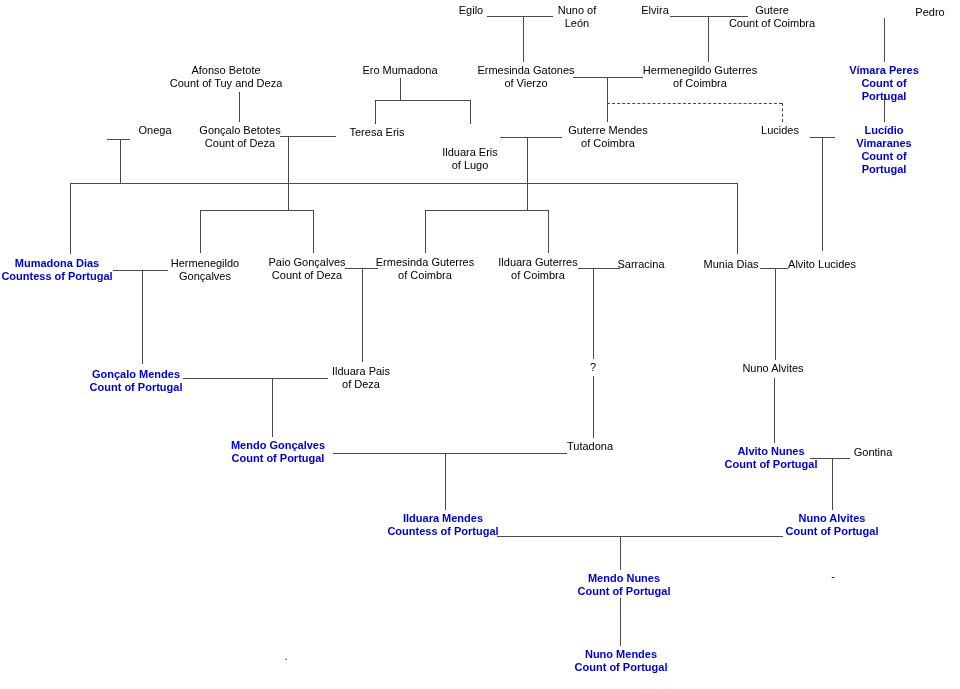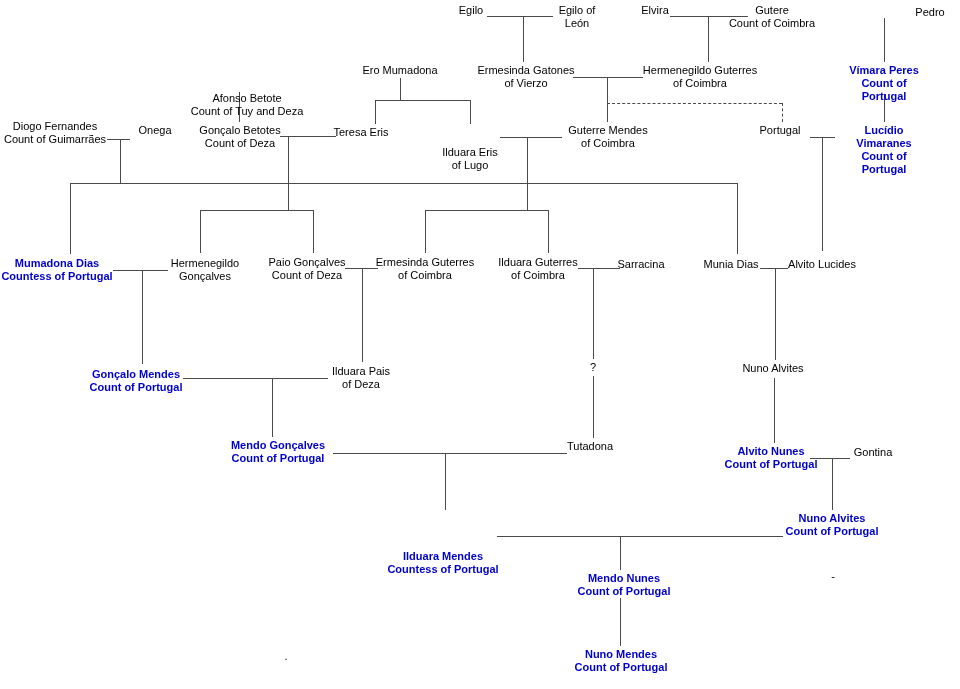--- a/index.html
+++ b/index.html
@@ -96,46 +96,44 @@
     <div class="line v solid" style="left: 593px; top: 376px; width: 1px; height: 62px;"></div>
     <div class="line v solid" style="left: 774px; top: 378px; width: 1px; height: 65px;"></div>
     <div class="line h solid" style="left: 333px; top: 453px; width: 234px; height: 1px;"></div>
     <div class="line v solid" style="left: 445px; top: 453px; width: 1px; height: 57px;"></div>
     <div class="line h solid" style="left: 810px; top: 458px; width: 40px; height: 1px;"></div>
     <div class="line v solid" style="left: 832px; top: 458px; width: 1px; height: 52px;"></div>
     <div class="line h solid" style="left: 497px; top: 536px; width: 286px; height: 1px;"></div>
     <div class="line v solid" style="left: 620px; top: 536px; width: 1px; height: 34px;"></div>
     <div class="line v solid" style="left: 620px; top: 598px; width: 1px; height: 48px;"></div>
     <div class="person" style="left: 471px; top: 4px;">Egilo</div>
-    <div class="person" style="left: 577px; top: 4px;">Egilo of
+    <div class="person" style="left: 577px; top: 4px;">Nuno of
 León</div>
     <div class="person" style="left: 655px; top: 4px;">Elvira</div>
     <div class="person" style="left: 772px; top: 4px; text-align: center;">Gutere
 Count of Coimbra</div>
     <div class="person" style="left: 884px; top: 6px; margin-left: 46px;">Pedro</div>
-    <div class="person" style="left: 247px; top: 64px; margin-top: 28px;">Afonso Betote
+    <div class="person" style="left: 226px; top: 64px;">Afonso Betote
 Count of Tuy and Deza</div>
     <div class="person" style="left: 400px; top: 64px;">Ero Mumadona</div>
     <div class="person" style="left: 526px; top: 64px;">Ermesinda Gatones
 of Vierzo</div>
     <div class="person" style="left: 700px; top: 64px;">Hermenegildo Guterres
 of Coimbra</div>
     <div class="person highlight" style="left: 884px; top: 64px;">Vímara Peres
 Count of Portugal</div>
-    <div class="person" style="left: 55px; top: 120px;">Diogo Fernandes
-Count of Guimarrães</div>
     <div class="person" style="left: 155px; top: 124px;">Onega</div>
     <div class="person" style="left: 240px; top: 124px;">Gonçalo Betotes
 Count of Deza</div>
-    <div class="person" style="left: 361px; top: 126px;">Teresa Eris</div>
+    <div class="person" style="left: 377px; top: 126px;">Teresa Eris</div>
     <div class="person" style="left: 470px; top: 124px; margin-top: 22px;">Ilduara Eris
 of Lugo</div>
     <div class="person" style="left: 608px; top: 124px;">Guterre Mendes
 of Coimbra</div>
-    <div class="person" style="left: 780px; top: 124px;">Portugal</div>
+    <div class="person" style="left: 780px; top: 124px;">Lucides</div>
     <div class="person highlight" style="left: 884px; top: 124px;">Lucídio Vimaranes
 Count of Portugal</div>
     <div class="person highlight" style="left: 57px; top: 257px;">Mumadona Dias
 Countess of Portugal</div>
     <div class="person" style="left: 205px; top: 257px;">Hermenegildo
 Gonçalves</div>
     <div class="person" style="left: 307px; top: 256px;">Paio Gonçalves
 Count of Deza</div>
     <div class="person" style="left: 425px; top: 256px;">Ermesinda Guterres
 of Coimbra</div>
@@ -149,21 +147,21 @@
     <div class="person" style="left: 361px; top: 365px;">Ilduara Pais
 of Deza</div>
     <div class="person" style="left: 593px; top: 361px;">?</div>
     <div class="person" style="left: 773px; top: 362px;">Nuno Alvites</div>
     <div class="person highlight" style="left: 278px; top: 439px;">Mendo Gonçalves
 Count of Portugal</div>
     <div class="person" style="left: 590px; top: 440px;">Tutadona</div>
     <div class="person highlight" style="left: 771px; top: 445px;">Alvito Nunes
 Count of Portugal</div>
     <div class="person" style="left: 873px; top: 446px;">Gontina</div>
-    <div class="person highlight" style="left: 443px; top: 512px; margin-top: 38px;">Ilduara Mendes
+    <div class="person highlight" style="left: 443px; top: 512px;">Ilduara Mendes
 Countess of Portugal</div>
     <div class="person highlight" style="left: 832px; top: 512px;">Nuno Alvites
 Count of Portugal</div>
     <div class="person highlight" style="left: 624px; top: 572px;">Mendo Nunes
 Count of Portugal</div>
     <div class="person highlight" style="left: 621px; top: 648px;">Nuno Mendes
 Count of Portugal</div>
     <div class="mark" style="left: 833px; top: 570px;">-</div>
     <div class="mark" style="left: 286px; top: 650px;">.</div>
   </div>

